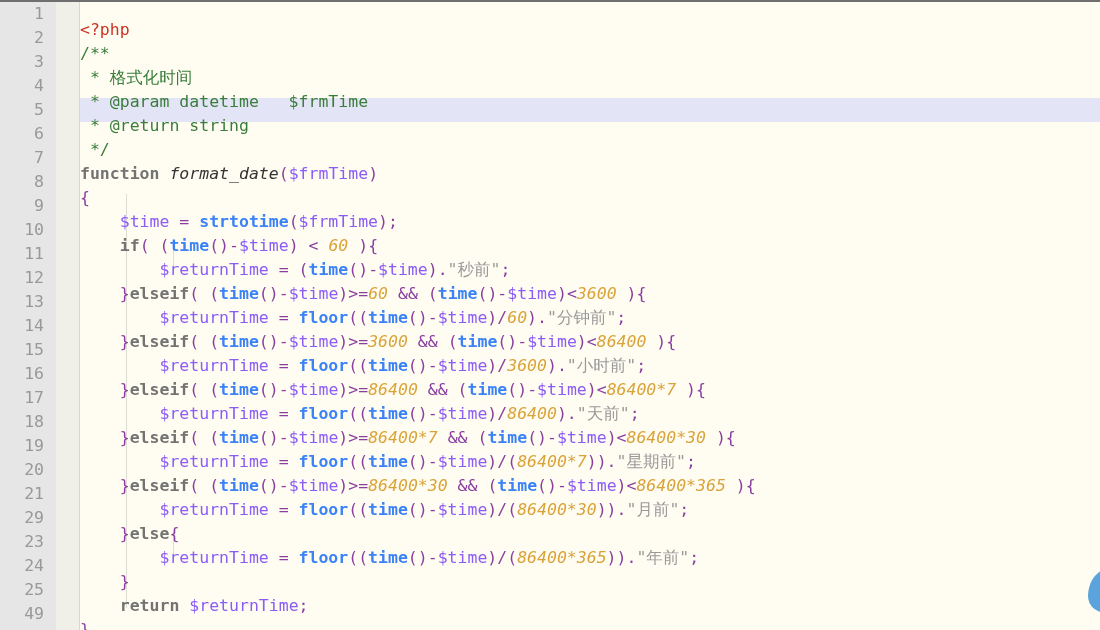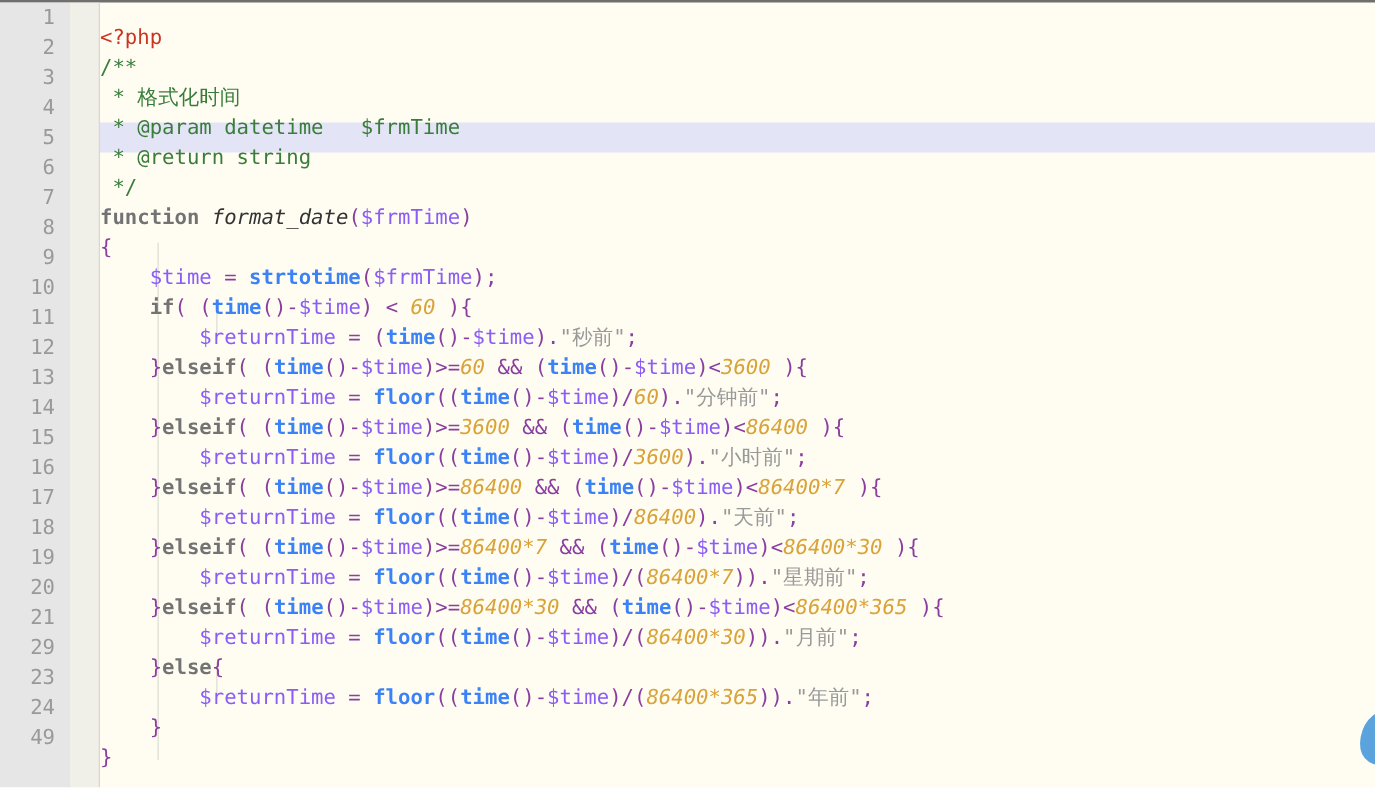--- a/index.html
+++ b/index.html
@@ -209,20 +209,21 @@
       <div class="line"><span class="lnum">15</span><span class="code"><span class="t-var">        $returnTime </span><span class="t-op">= </span><span class="t-fn">floor</span><span class="t-punc">((</span><span class="t-fn">time</span><span class="t-punc">()</span><span class="t-op">-</span><span class="t-var">$time</span><span class="t-punc">)/</span><span class="t-num">3600</span><span class="t-punc">).</span><span class="t-str">"小时前"</span><span class="t-punc">;</span></span></div>
       <div class="line"><span class="lnum">16</span><span class="code"><span class="t-plain">    </span><span class="t-punc">}</span><span class="t-kw">elseif</span><span class="t-punc">( (</span><span class="t-fn">time</span><span class="t-punc">()</span><span class="t-op">-</span><span class="t-var">$time</span><span class="t-punc">)&gt;=</span><span class="t-num">86400</span><span class="t-plain"> </span><span class="t-amp">&amp;&amp;</span><span class="t-punc"> (</span><span class="t-fn">time</span><span class="t-punc">()</span><span class="t-op">-</span><span class="t-var">$time</span><span class="t-punc">)&lt;</span><span class="t-num">86400*7</span><span class="t-punc"> ){</span></span></div>
       <div class="line"><span class="lnum">17</span><span class="code"><span class="t-var">        $returnTime </span><span class="t-op">= </span><span class="t-fn">floor</span><span class="t-punc">((</span><span class="t-fn">time</span><span class="t-punc">()</span><span class="t-op">-</span><span class="t-var">$time</span><span class="t-punc">)/</span><span class="t-num">86400</span><span class="t-punc">).</span><span class="t-str">"天前"</span><span class="t-punc">;</span></span></div>
       <div class="line"><span class="lnum">18</span><span class="code"><span class="t-plain">    </span><span class="t-punc">}</span><span class="t-kw">elseif</span><span class="t-punc">( (</span><span class="t-fn">time</span><span class="t-punc">()</span><span class="t-op">-</span><span class="t-var">$time</span><span class="t-punc">)&gt;=</span><span class="t-num">86400*7</span><span class="t-plain"> </span><span class="t-amp">&amp;&amp;</span><span class="t-punc"> (</span><span class="t-fn">time</span><span class="t-punc">()</span><span class="t-op">-</span><span class="t-var">$time</span><span class="t-punc">)&lt;</span><span class="t-num">86400*30</span><span class="t-punc"> ){</span></span></div>
       <div class="line"><span class="lnum">19</span><span class="code"><span class="t-var">        $returnTime </span><span class="t-op">= </span><span class="t-fn">floor</span><span class="t-punc">((</span><span class="t-fn">time</span><span class="t-punc">()</span><span class="t-op">-</span><span class="t-var">$time</span><span class="t-punc">)/(</span><span class="t-num">86400*7</span><span class="t-punc">)).</span><span class="t-str">"星期前"</span><span class="t-punc">;</span></span></div>
       <div class="line"><span class="lnum">20</span><span class="code"><span class="t-plain">    </span><span class="t-punc">}</span><span class="t-kw">elseif</span><span class="t-punc">( (</span><span class="t-fn">time</span><span class="t-punc">()</span><span class="t-op">-</span><span class="t-var">$time</span><span class="t-punc">)&gt;=</span><span class="t-num">86400*30</span><span class="t-plain"> </span><span class="t-amp">&amp;&amp;</span><span class="t-punc"> (</span><span class="t-fn">time</span><span class="t-punc">()</span><span class="t-op">-</span><span class="t-var">$time</span><span class="t-punc">)&lt;</span><span class="t-num">86400*365</span><span class="t-punc"> ){</span></span></div>
       <div class="line"><span class="lnum">21</span><span class="code"><span class="t-var">        $returnTime </span><span class="t-op">= </span><span class="t-fn">floor</span><span class="t-punc">((</span><span class="t-fn">time</span><span class="t-punc">()</span><span class="t-op">-</span><span class="t-var">$time</span><span class="t-punc">)/(</span><span class="t-num">86400*30</span><span class="t-punc">)).</span><span class="t-str">"月前"</span><span class="t-punc">;</span></span></div>
       <div class="line"><span class="lnum">29</span><span class="code"><span class="t-plain">    </span><span class="t-punc">}</span><span class="t-kw">else</span><span class="t-punc">{</span></span></div>
       <div class="line"><span class="lnum">23</span><span class="code"><span class="t-var">        $returnTime </span><span class="t-op">= </span><span class="t-fn">floor</span><span class="t-punc">((</span><span class="t-fn">time</span><span class="t-punc">()</span><span class="t-op">-</span><span class="t-var">$time</span><span class="t-punc">)/(</span><span class="t-num">86400*365</span><span class="t-punc">)).</span><span class="t-str">"年前"</span><span class="t-punc">;</span></span></div>
       <div class="line"><span class="lnum">24</span><span class="code"><span class="t-plain">    </span><span class="t-punc">}</span></span></div>
+      <div class="line"><span class="lnum">25</span><span class="code"><span class="t-plain">    </span><span class="t-kw">return</span><span class="t-plain"> </span><span class="t-var">$returnTime</span><span class="t-punc">;</span></span></div>
       <div class="line"><span class="lnum">49</span><span class="code"><span class="t-punc">}</span></span></div>
     </div>
 
   <div class="caret" style="left:300px; top:99px; height:20px;"></div>
 
   <div class="watermark">
     <div class="wm-row">
       <span class="wm-g">G</span>
 
     </div>

